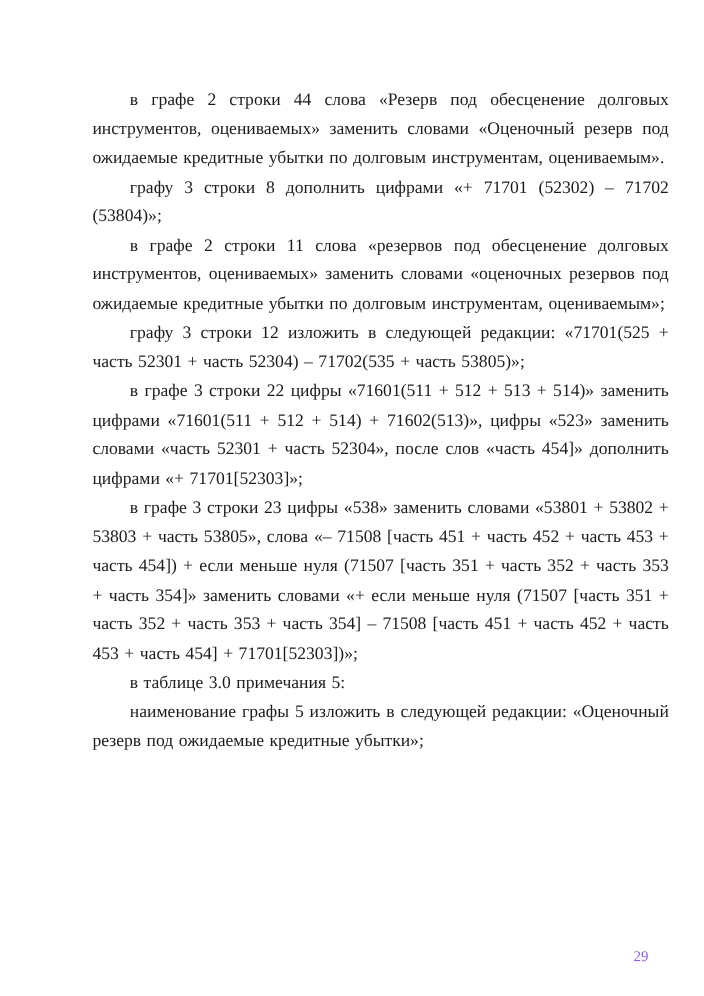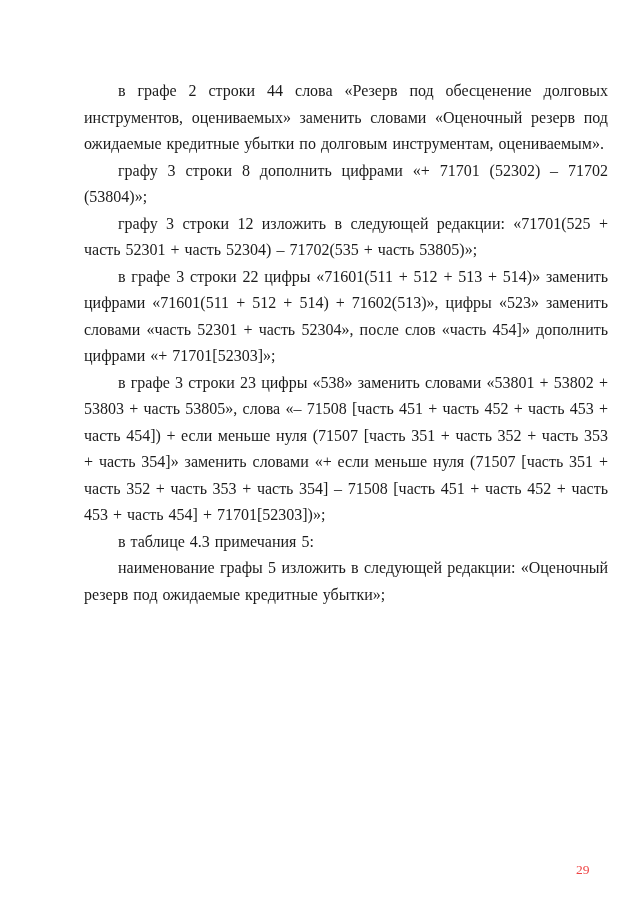--- a/index.html
+++ b/index.html
@@ -38,30 +38,31 @@
     vertical-align: super;
   }
   .page-number {
     position: absolute;
     top: 841px;
     left: 576px;
     width: 32px;
     text-align: left;
     font-size: 13.5px;
     line-height: 18px;
-    color: #ef4444;
+    color: #8b5cf6;
   }
 </style>
 </head>
 <body>
 
 <div class="page">
   <div class="text-block">
     <p><span>в графе 2 строки 44 слова «Резерв под обесценение долговых инструментов, оцениваемых» заменить словами «Оценочный резерв под ожидаемые кредитные убытки по долговым инструментам, оцениваемым».</span></p>
     <p><span>графу 3 строки 8 дополнить цифрами «+ 71701 (52302) – 71702 (53804)»;</span></p>
+    <p><span>в графе 2 строки 11 слова «резервов под обесценение долговых инструментов, оцениваемых» заменить словами «оценочных резервов под ожидаемые кредитные убытки по долговым инструментам, оцениваемым»;</span></p>
     <p><span>графу 3 строки 12 изложить в следующей редакции: «71701(525 + часть 52301 + часть 52304) – 71702(535 + часть 53805)»;</span></p>
     <p><span>в графе 3 строки 22 цифры «71601(511 + 512 + 513 + 514)» заменить цифрами «71601(511 + 512 + 514) + 71602(513)», цифры «523» заменить словами «часть 52301 + часть 52304», после слов «часть 454]» дополнить цифрами «+ 71701[52303]»;</span></p>
     <p><span>в графе 3 строки 23 цифры «538» заменить словами «53801 + 53802 + 53803 + часть 53805», слова «– 71508 [часть 451 + часть 452 + часть 453 + часть 454]) + если меньше нуля (71507 [часть 351 + часть 352 + часть 353 + часть 354]» заменить словами «+ если меньше нуля (71507 [часть 351 + часть 352 + часть 353 + часть 354] – 71508 [часть 451 + часть 452 + часть 453 + часть 454] + 71701[52303])»;</span></p>
-    <p><span>в таблице 4.3 примечания 5:</span></p>
+    <p><span>в таблице 3.0 примечания 5:</span></p>
     <p><span>наименование графы 5 изложить в следующей редакции: «Оценочный резерв под ожидаемые кредитные убытки»;</span></p>
   </div>
   <div class="page-number">29</div>
 </div>
 
 </body></html>

